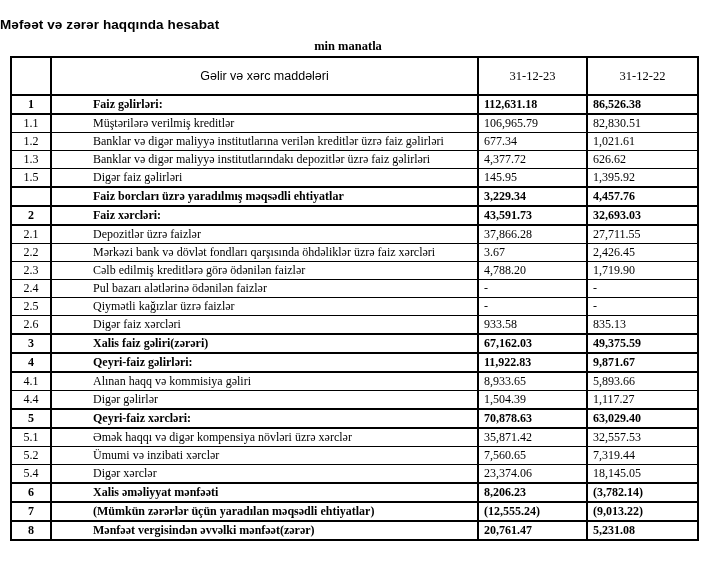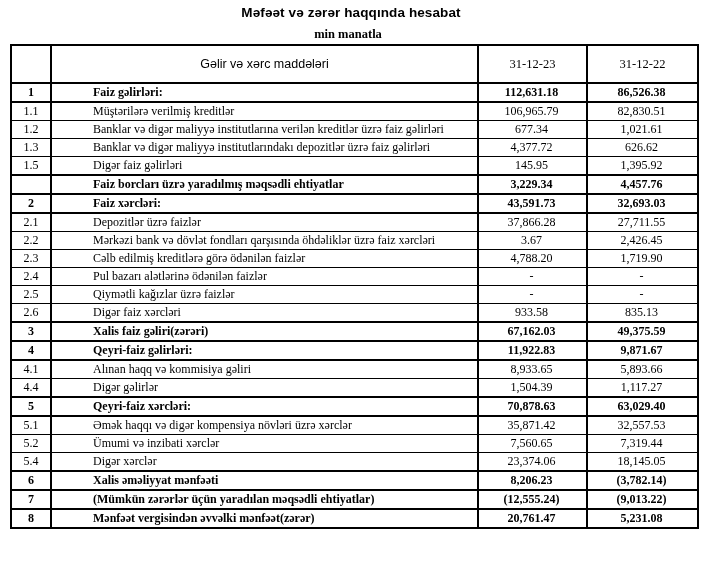--- a/index.html
+++ b/index.html
@@ -11,25 +11,25 @@
     font-family: "Liberation Serif", serif;
     color: #000;
     overflow: hidden;
   }
   .page {
     width: 702px;
     height: 588px;
     position: relative;
   }
   .title {
-    text-align: center;
+    text-align: left;
     font-family: "Liberation Sans", sans-serif;
     font-weight: bold;
     font-size: 13.5px;
-    padding-top: 5px;
+    padding-top: 17px;
     letter-spacing: 0.1px;
   }
   .unit-note {
     text-align: center;
     font-weight: bold;
     font-size: 12.5px;
     margin: 7px 6px 2px 0;
     font-family: "Liberation Serif", serif;
   }
   table.report {
@@ -66,21 +66,21 @@
     font-size: 12.5px;
   }
   th.h-date {
     font-family: "Liberation Serif", serif;
     font-size: 12.5px;
   }
   tbody td { height: 17px; }
   tr.tall td { height: 30px; white-space: normal; }
   td.num   { text-align: center; padding: 0 2px; }
   td.label { text-align: left; padding-left: 41px; }
-  td.val   { text-align: center; padding-right: 7px; }
+  td.val   { text-align: left; padding-right: 7px; }
   tr.section td {
     font-weight: bold;
     border-top-width: 2px;
     border-bottom-width: 2px;
   }
 </style>
 </head>
 <body>
 
 <div class="page">

